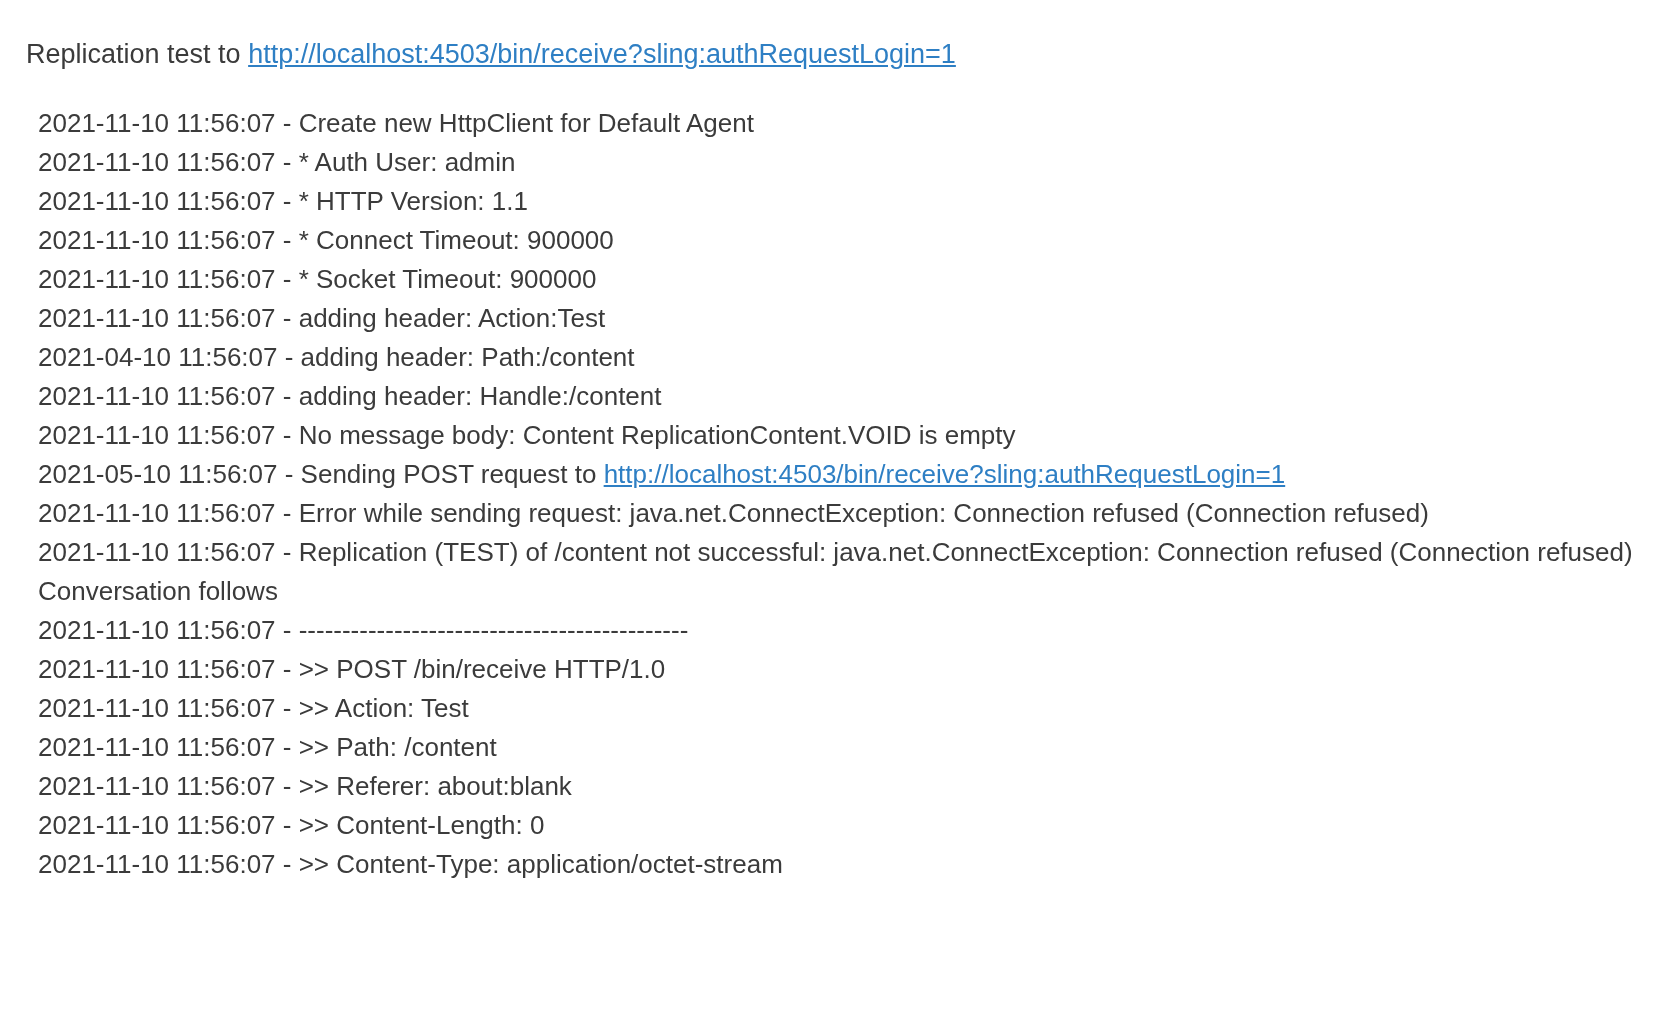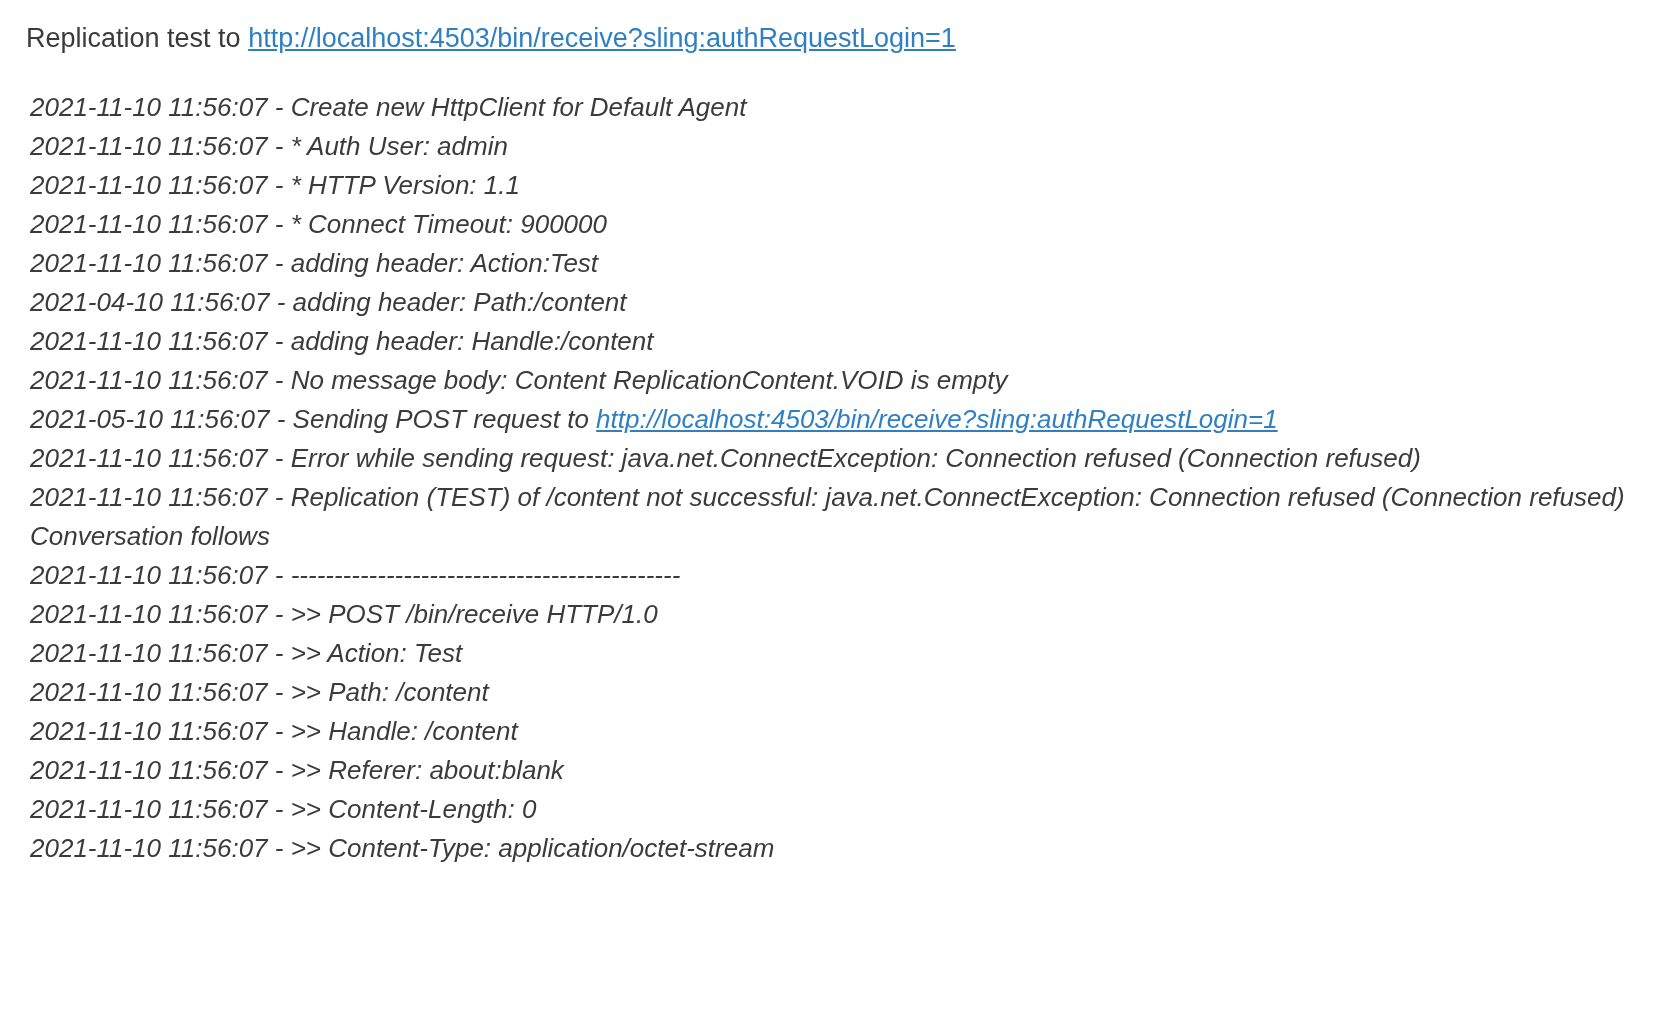--- a/index.html
+++ b/index.html
@@ -8,40 +8,39 @@
     background: #ffffff;
   }
   body {
     width: 1678px;
     height: 1016px;
     font-family: "Liberation Sans", sans-serif;
     color: #3b3b3b;
     overflow: hidden;
   }
   .log-view {
-    padding: 18px 26px 0 26px;
+    padding: 34px 26px 0 26px;
     box-sizing: border-box;
   }
   .header-line {
     font-size: 27px;
     line-height: 40px;
     color: #3b3b3b;
     margin-bottom: 30px;
     white-space: nowrap;
   }
   .header-line .link {
     color: #2e7fc4;
     text-decoration: underline;
     cursor: pointer;
   }
   .log-list {
     list-style: none;
-    margin: 4px;
+    margin: 12px;
     padding: 0;
-    font-style: italic;
   }
   .log-line {
     font-size: 26px;
     line-height: 39px;
     color: #3b3b3b;
     white-space: pre-wrap;
     word-break: break-word;
   }
   .log-line .link {
     color: #2e7fc4;
@@ -56,30 +55,30 @@
 
   <div class="header-line">
     <span>Replication test to </span><a class="link" href="#">http://localhost:4503/bin/receive?sling:authRequestLogin=1</a>
   </div>
 
   <ul class="log-list">
       <li class="log-line"><span>2021-11-10 11:56:07 - Create new HttpClient for Default Agent</span></li>
       <li class="log-line"><span>2021-11-10 11:56:07 - * Auth User: admin</span></li>
       <li class="log-line"><span>2021-11-10 11:56:07 - * HTTP Version: 1.1</span></li>
       <li class="log-line"><span>2021-11-10 11:56:07 - * Connect Timeout: 900000</span></li>
+      <li class="log-line"><span>2021-11-10 11:56:07 - * Socket Timeout: 900000</span></li>
       <li class="log-line"><span>2021-11-10 11:56:07 - adding header: Action:Test</span></li>
       <li class="log-line"><span>2021-04-10 11:56:07 - adding header: Path:/content</span></li>
       <li class="log-line"><span>2021-11-10 11:56:07 - adding header: Handle:/content</span></li>
       <li class="log-line"><span>2021-11-10 11:56:07 - No message body: Content ReplicationContent.VOID is empty</span></li>
       <li class="log-line"><span>2021-05-10 11:56:07 - Sending POST request to </span><a class="link" href="#">http://localhost:4503/bin/receive?sling:authRequestLogin=1</a></li>
       <li class="log-line"><span>2021-11-10 11:56:07 - Error while sending request: java.net.ConnectException: Connection refused (Connection refused)</span></li>
       <li class="log-line"><span>2021-11-10 11:56:07 - Replication (TEST) of /content not successful: java.net.ConnectException: Connection refused (Connection refused) Conversation follows</span></li>
       <li class="log-line"><span>2021-11-10 11:56:07 - ---------------------------------------------</span></li>
       <li class="log-line"><span>2021-11-10 11:56:07 - &gt;&gt; POST /bin/receive HTTP/1.0</span></li>
       <li class="log-line"><span>2021-11-10 11:56:07 - &gt;&gt; Action: Test</span></li>
       <li class="log-line"><span>2021-11-10 11:56:07 - &gt;&gt; Path: /content</span></li>
-      <li class="log-line"><span>2021-11-10 11:56:07 - &gt;&gt; Handle: /content</span></li>
       <li class="log-line"><span>2021-11-10 11:56:07 - &gt;&gt; Referer: about:blank</span></li>
       <li class="log-line"><span>2021-11-10 11:56:07 - &gt;&gt; Content-Length: 0</span></li>
       <li class="log-line"><span>2021-11-10 11:56:07 - &gt;&gt; Content-Type: application/octet-stream</span></li>
     </ul>
 
 </div>
 
 </body></html>

